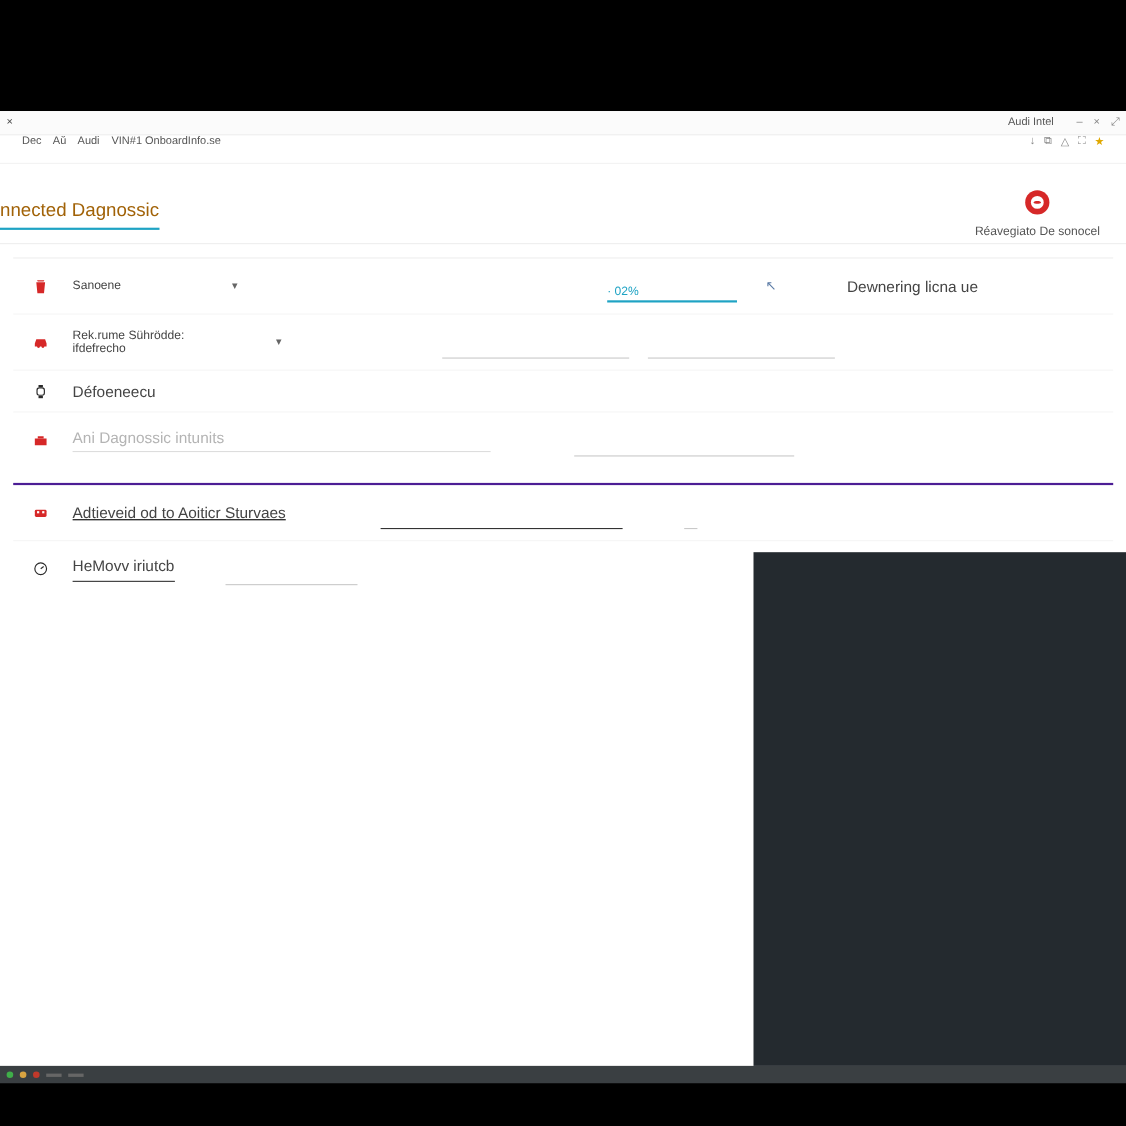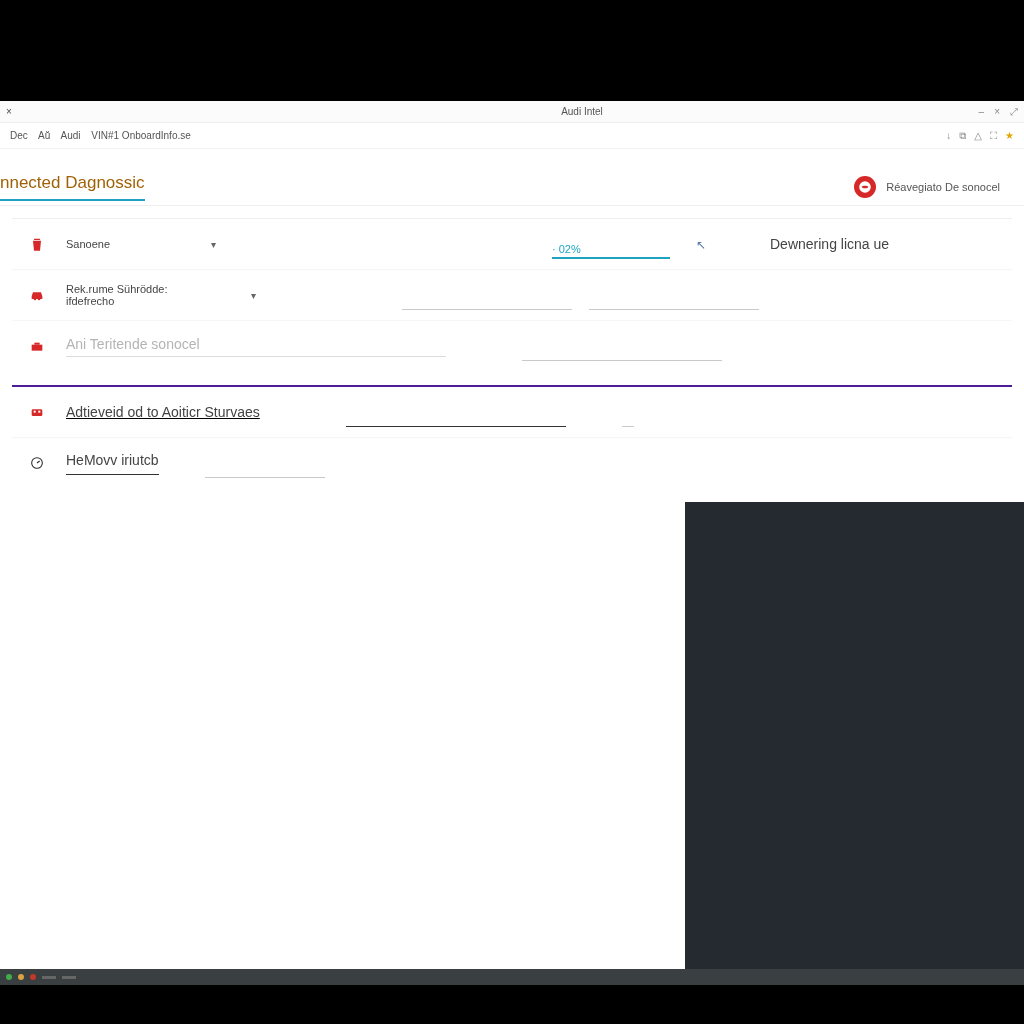--- a/index.html
+++ b/index.html
@@ -12,44 +12,44 @@
   
   .app-window { background: #fff; height: 868px; position: relative; }
 
   
   .titlebar {
     height: 22px; display: flex; align-items: center; font-size: 10px;
     color: #4a4a4a; border-bottom: 1px solid #eee; padding: 0 6px;
     background: #fbfbfb;
   }
   .titlebar-left { display: flex; gap: 6px; align-items: center; flex: 0 0 200px; }
-  .titlebar-center { flex: 1; text-align: center; color: #555; }
+  .titlebar-center { flex: 1; text-align: right; color: #555; }
   .titlebar-right { display: flex; gap: 10px; flex: 0 0 60px; justify-content: flex-end; color: #888; }
   .titlebar-right span { cursor: pointer; }
 
   
   .secondbar {
-    height: 26px; display: flex; align-items: center; justify-content: space-between;
-    padding: 0 10px; font-size: 10px; color: #555; border-bottom: 1px solid #f2f2f2;
+    height: 26px; display: flex; justify-content: space-between;
+    padding: 0 20px; font-size: 10px; color: #555; border-bottom: 1px solid #f2f2f2;
   }
   .secondbar-left span { margin-right: 8px; }
   .secondbar-right { display: flex; gap: 8px; color: #888; }
   .secondbar-right .ico { cursor: pointer; }
   .secondbar-right .ico.gold { color: #e0a800; }
 
   
   .content-header {
     display: flex; justify-content: space-between; align-items: center;
     padding: 24px 16px 4px 0;
   }
   .page-title {
     font-size: 17px; color: #a16207; font-weight: 400; padding-bottom: 6px;
     border-bottom: 2px solid #1fa3c4; display: inline-block;
   }
-  .header-action { display: flex; align-items: center; gap: 10px; color: #555; font-size: 11px; padding-right: 8px; cursor: pointer;}
+  .header-action { display: flex; align-items: center; gap: 10px; color: #555; font-size: 11px; padding-right: 8px; cursor: pointer; flex-direction: column;}
   .header-action .badge {
     width: 22px; height: 22px; border-radius: 50%; background: #d62828;
     display: flex; align-items: center; justify-content: center;
   }
   .header-action .badge svg { width: 14px; height: 14px; }
 
   
   .rule { height: 1px; background: #eee; margin: 0 0 0 0; }
 
   
@@ -190,29 +190,39 @@
       </div>
       <div class="select-like" style="width:190px;gap:12px;">
         <span>Rek.rume Sührödde: ifdefrecho</span>
         <span class="chev">▾</span>
       </div>
       <div style="flex:0 0 110px;"></div>
       <div class="underline-field" style="width:170px;"></div>
       <div class="underline-field" style="width:170px; margin-left:-1px;"></div>
     </div>
 
+    <div class="row">
+      <div class="ico-slot">
+        <svg viewBox="0 0 24 24">
+            <rect x="7" y="7" width="10" height="10" rx="3" class="darkline"></rect>
+            <rect x="9" y="3" width="6" height="3" class="dark"></rect>
+            <rect x="9" y="18" width="6" height="3" class="dark"></rect>
+          </svg>
+      </div>
+      <span class="lbl">Défoeneecu</span>
+    </div>
 
     <div class="row" style="border-bottom:none;">
       <div class="ico-slot">
         <svg viewBox="0 0 24 24">
             <path class="red" d="M4 10h16v9H4z"></path>
             <path class="red" d="M8 7h8v3H8z"></path>
           </svg>
       </div>
-      <span class="lbl placeholder" style="border-bottom:1px solid #ddd; width:380px; padding-bottom:4px;">Ani Teritende sonocel</span>
+      <span class="lbl placeholder" style="border-bottom:1px solid #ddd; width:380px; padding-bottom:4px;">Ani Dagnossic intunits</span>
       <div style="width:40px;"></div>
       <div class="underline-field" style="width:200px;"></div>
     </div>
 
     <div style="height:14px;"></div>
 
     <div class="row" style="border-top:2px solid #4c1d95;text-decoration:underline;">
       <div class="ico-slot">
         <svg viewBox="0 0 24 24">
             <rect x="4" y="8" width="16" height="10" rx="2" class="red"></rect>

